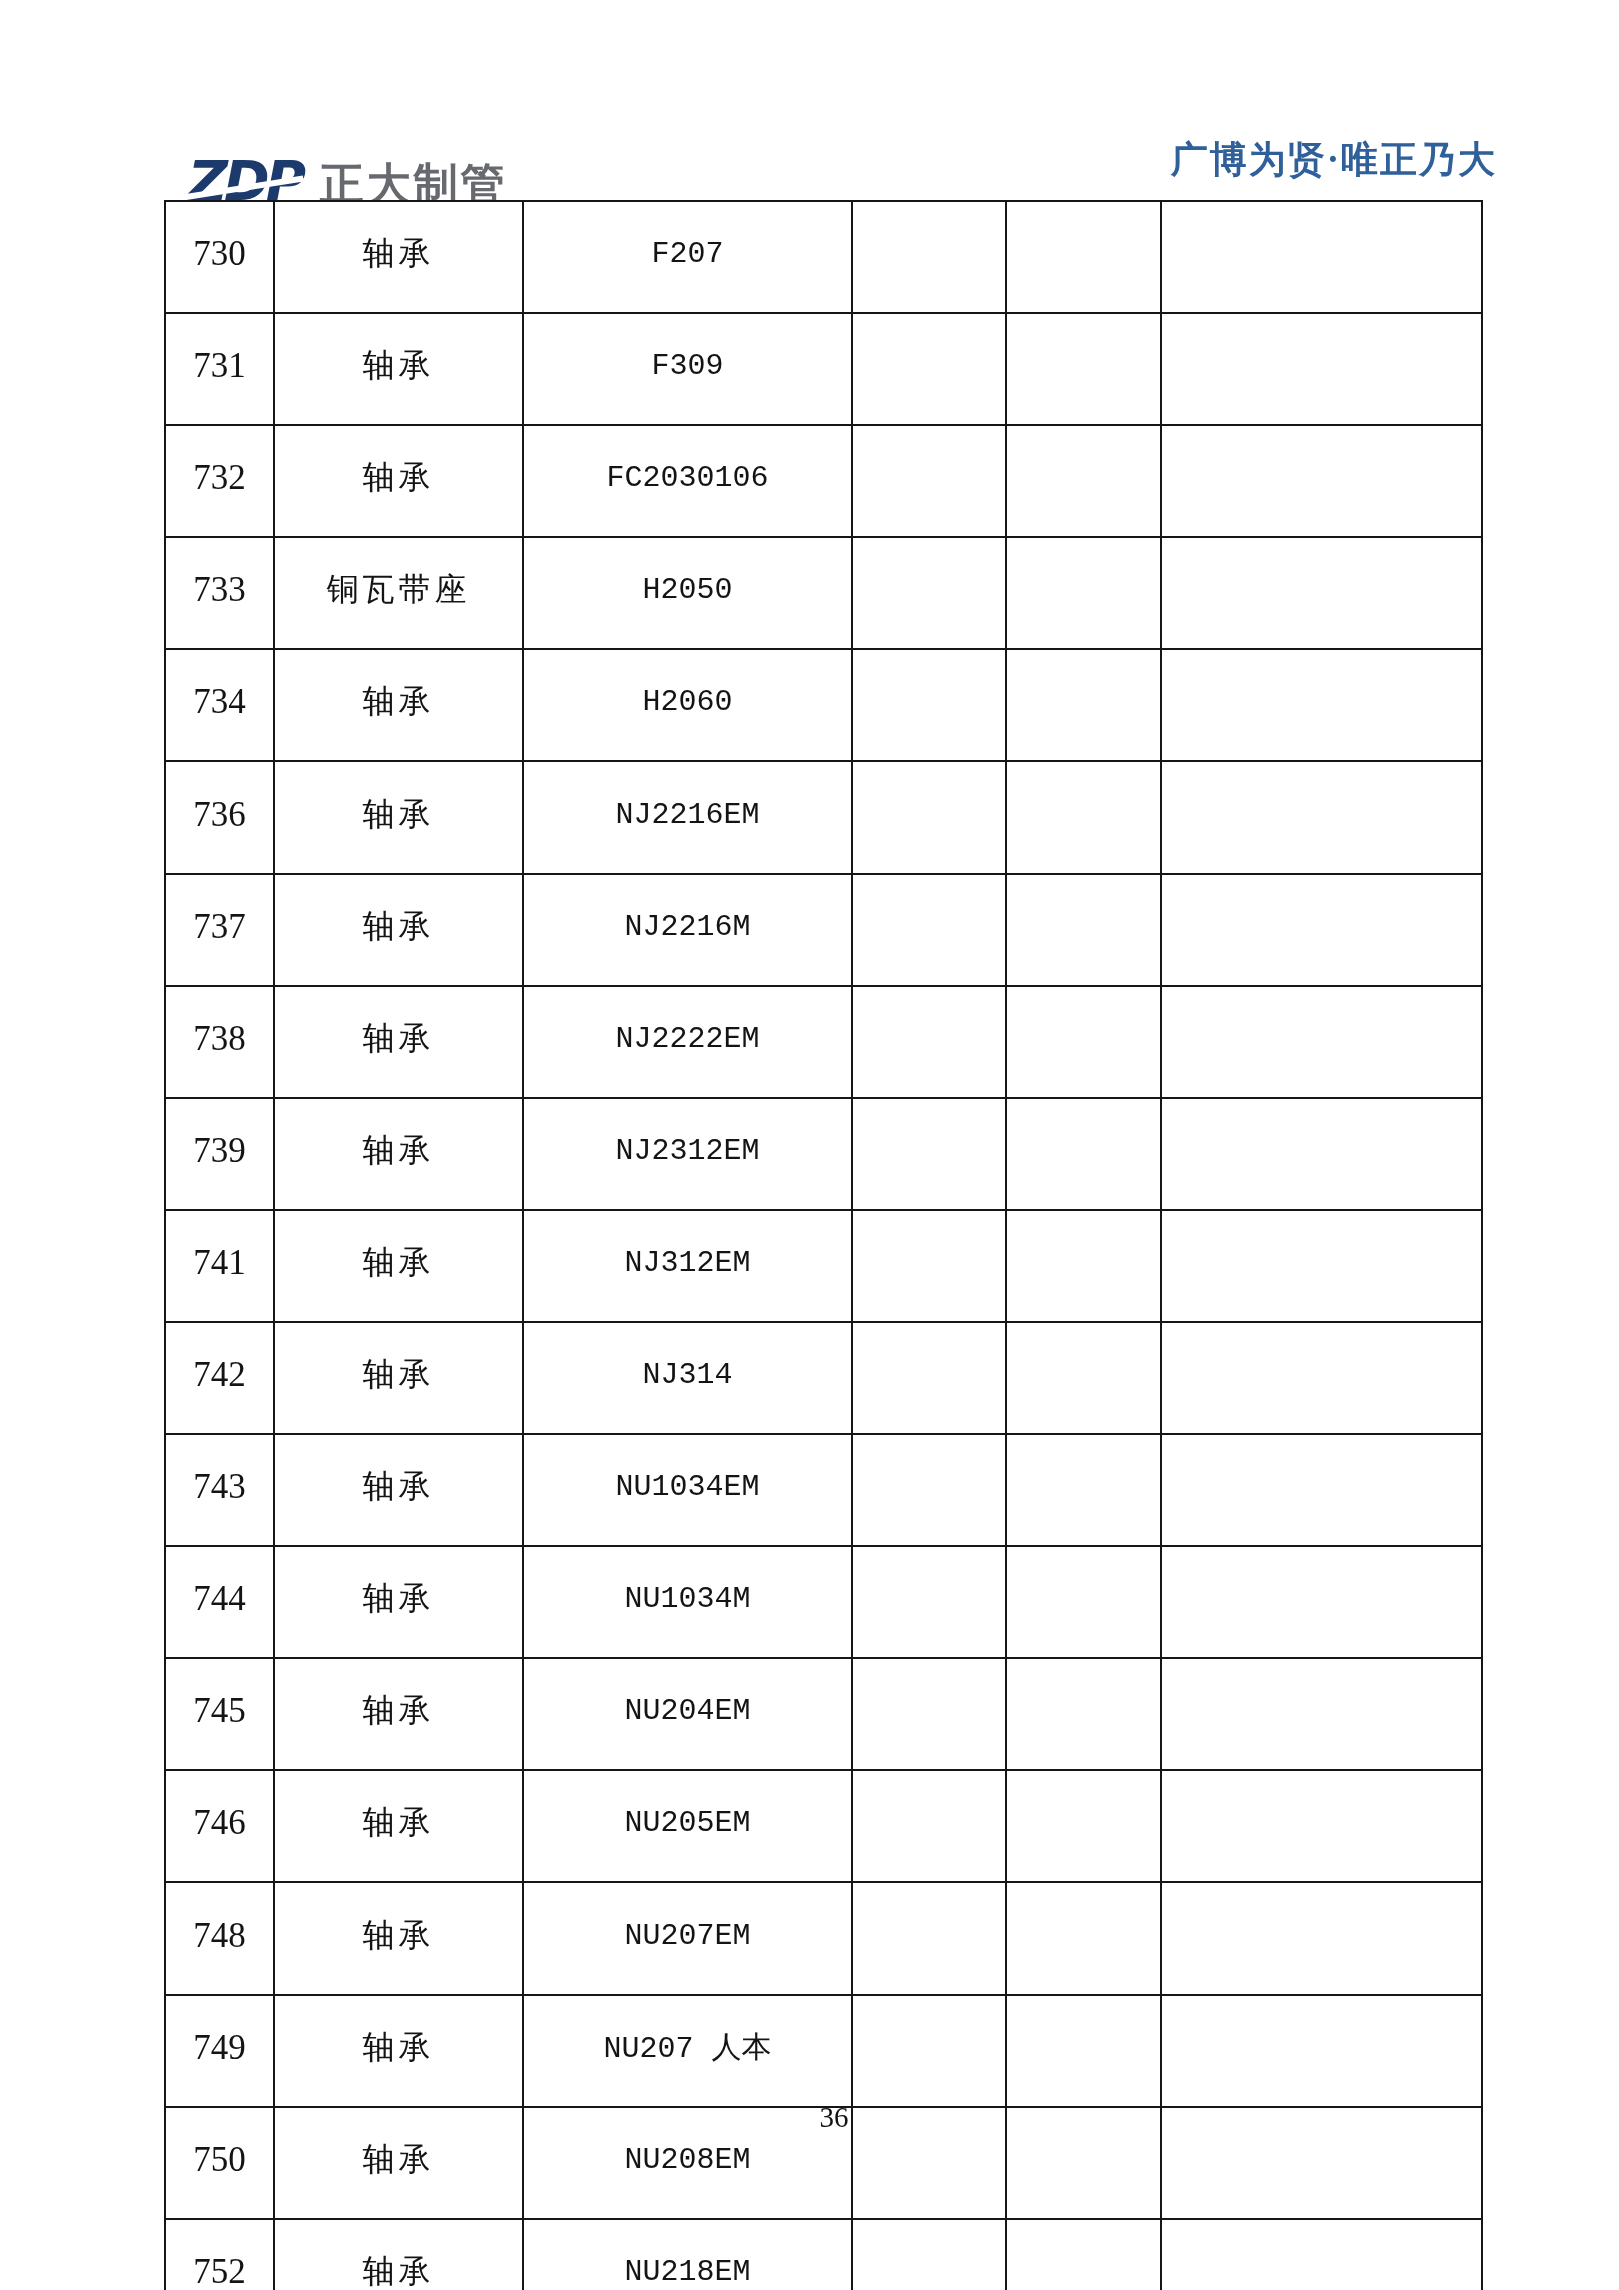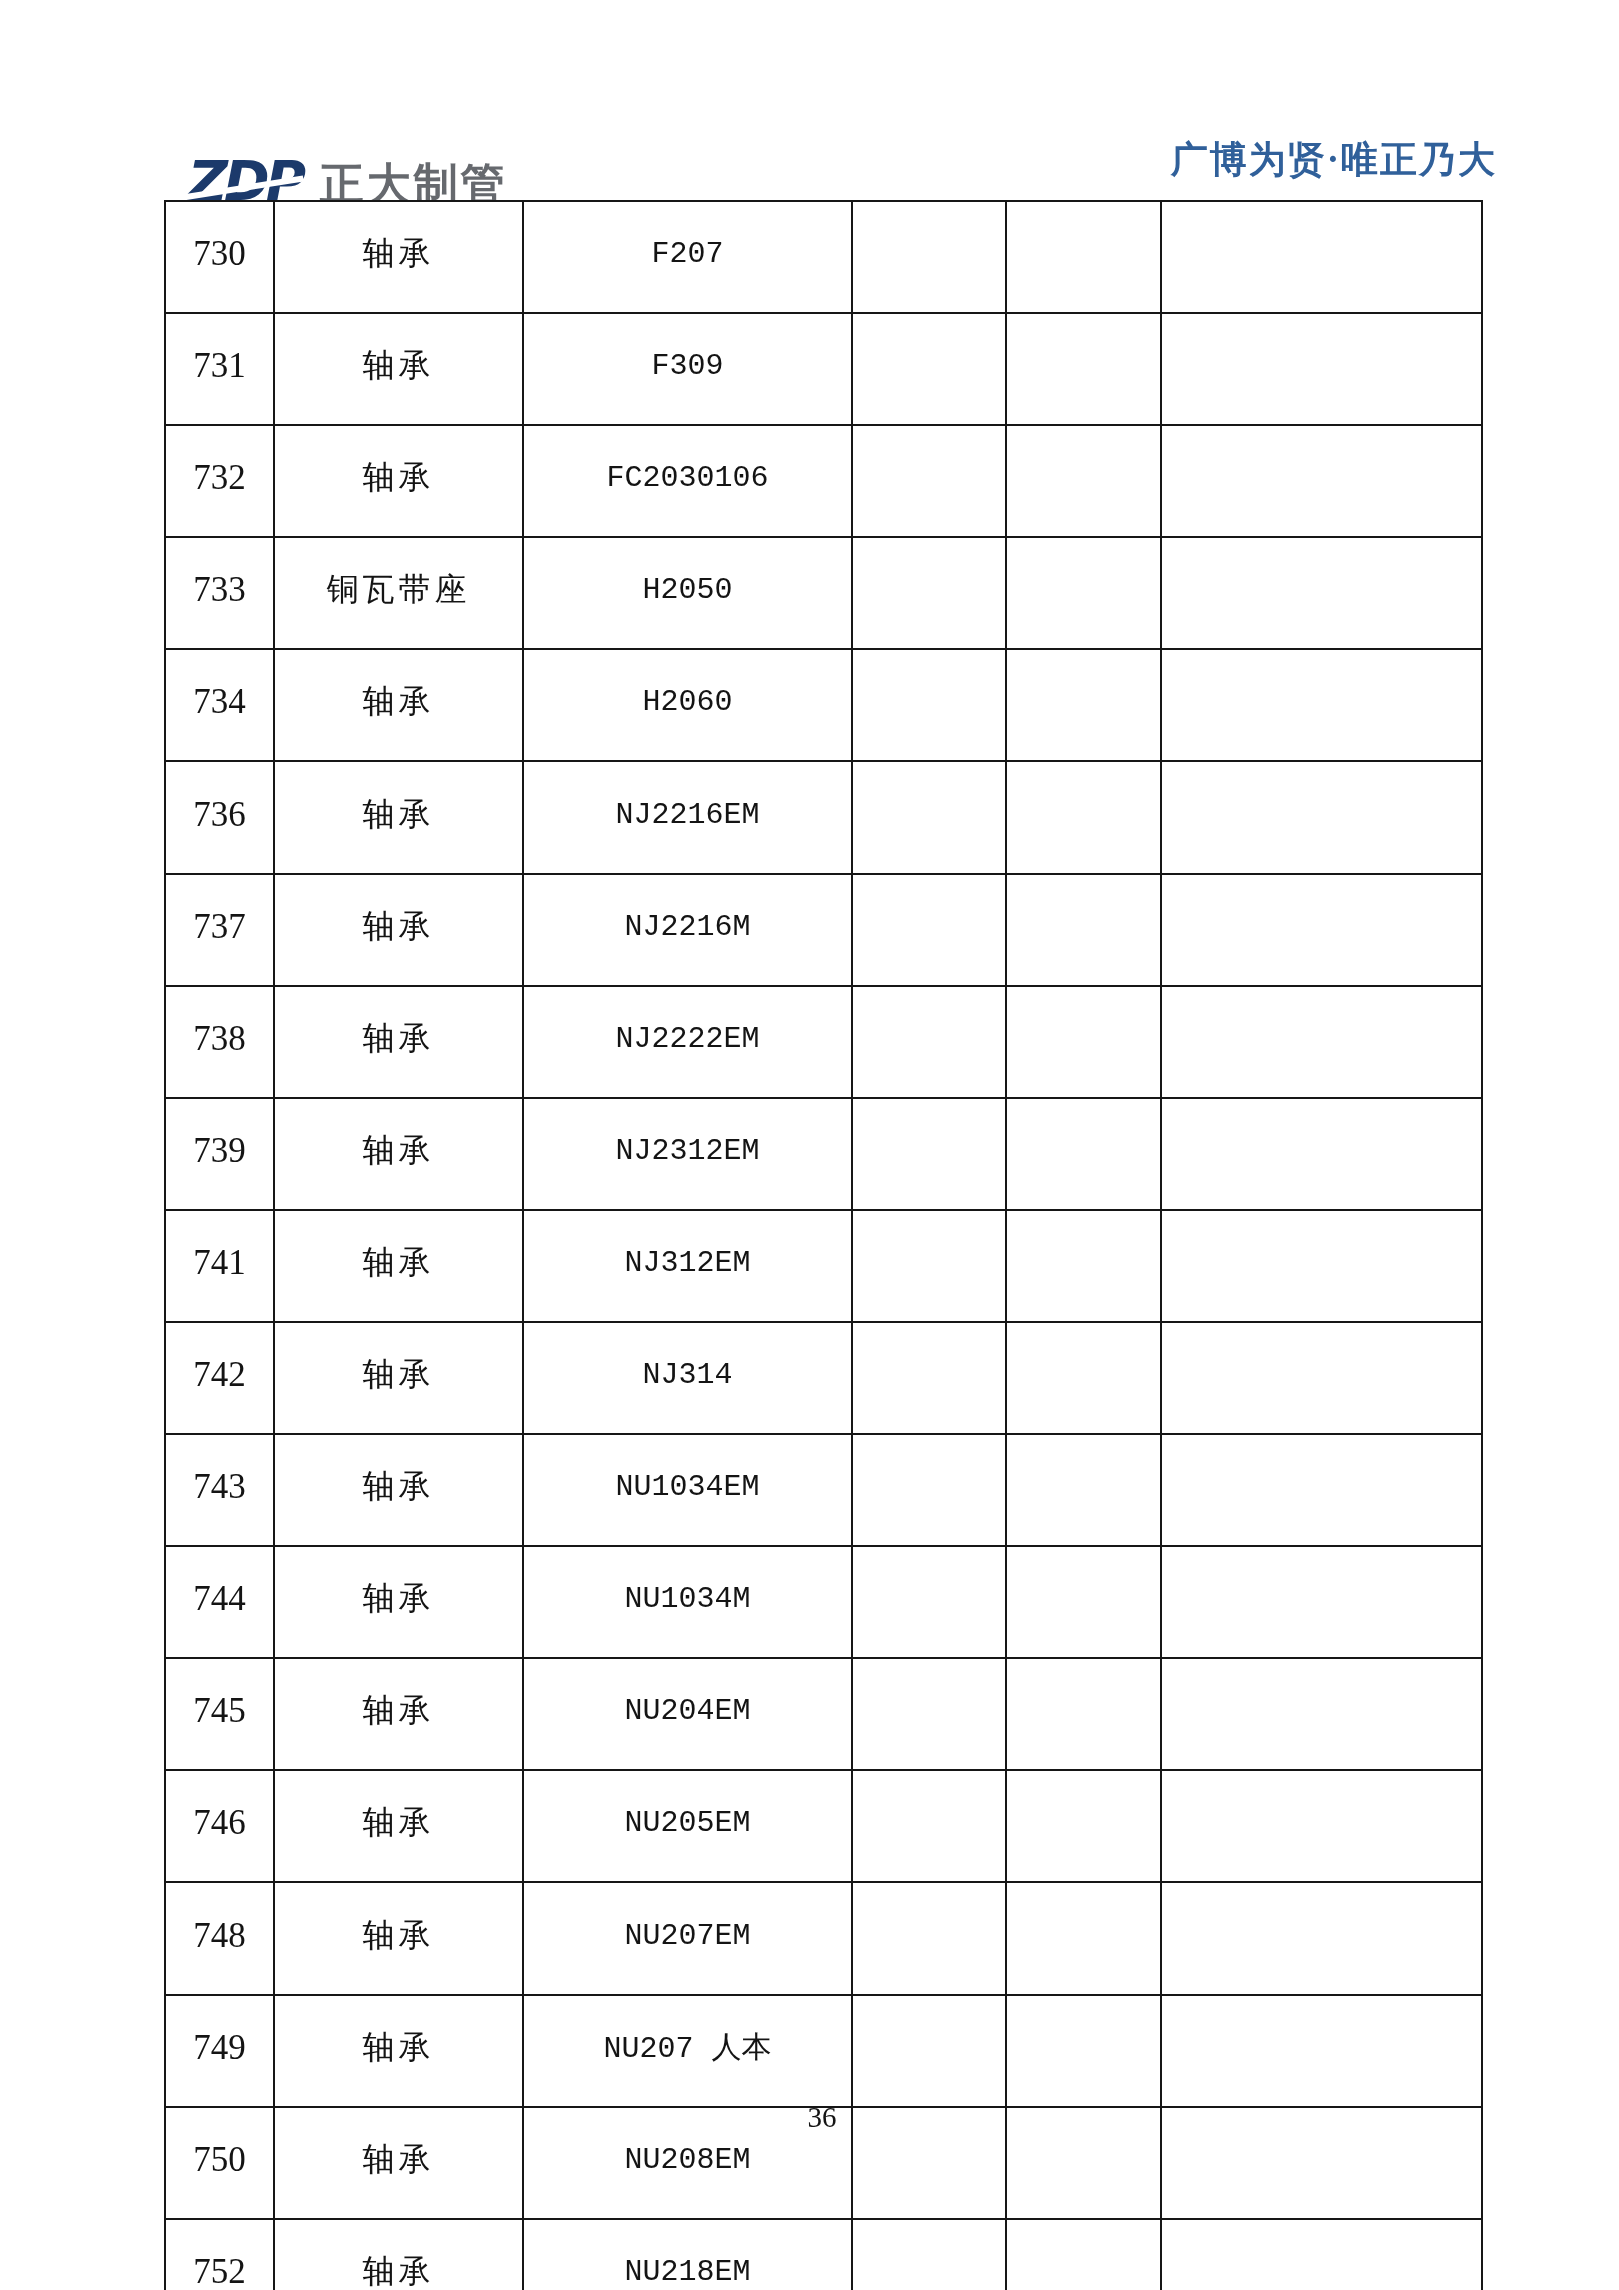--- a/index.html
+++ b/index.html
@@ -92,21 +92,21 @@
     letter-spacing:3.9px;
   }
   td.c-model{
     font-family:"Liberation Mono", monospace;
     font-size:30px;
     letter-spacing:0;
   }
 
   
   .footer{
-    position:absolute;left:164px;top:2103px;width:1316px;
+    position:absolute;left:176px;top:2103px;width:1316px;
     text-align:center;
     font-family:"Liberation Serif", serif;
     font-size:29px;line-height:1;
     color:var(--ink);
   }
 </style>
 </head>
 <body>
 
 <div class="page">

